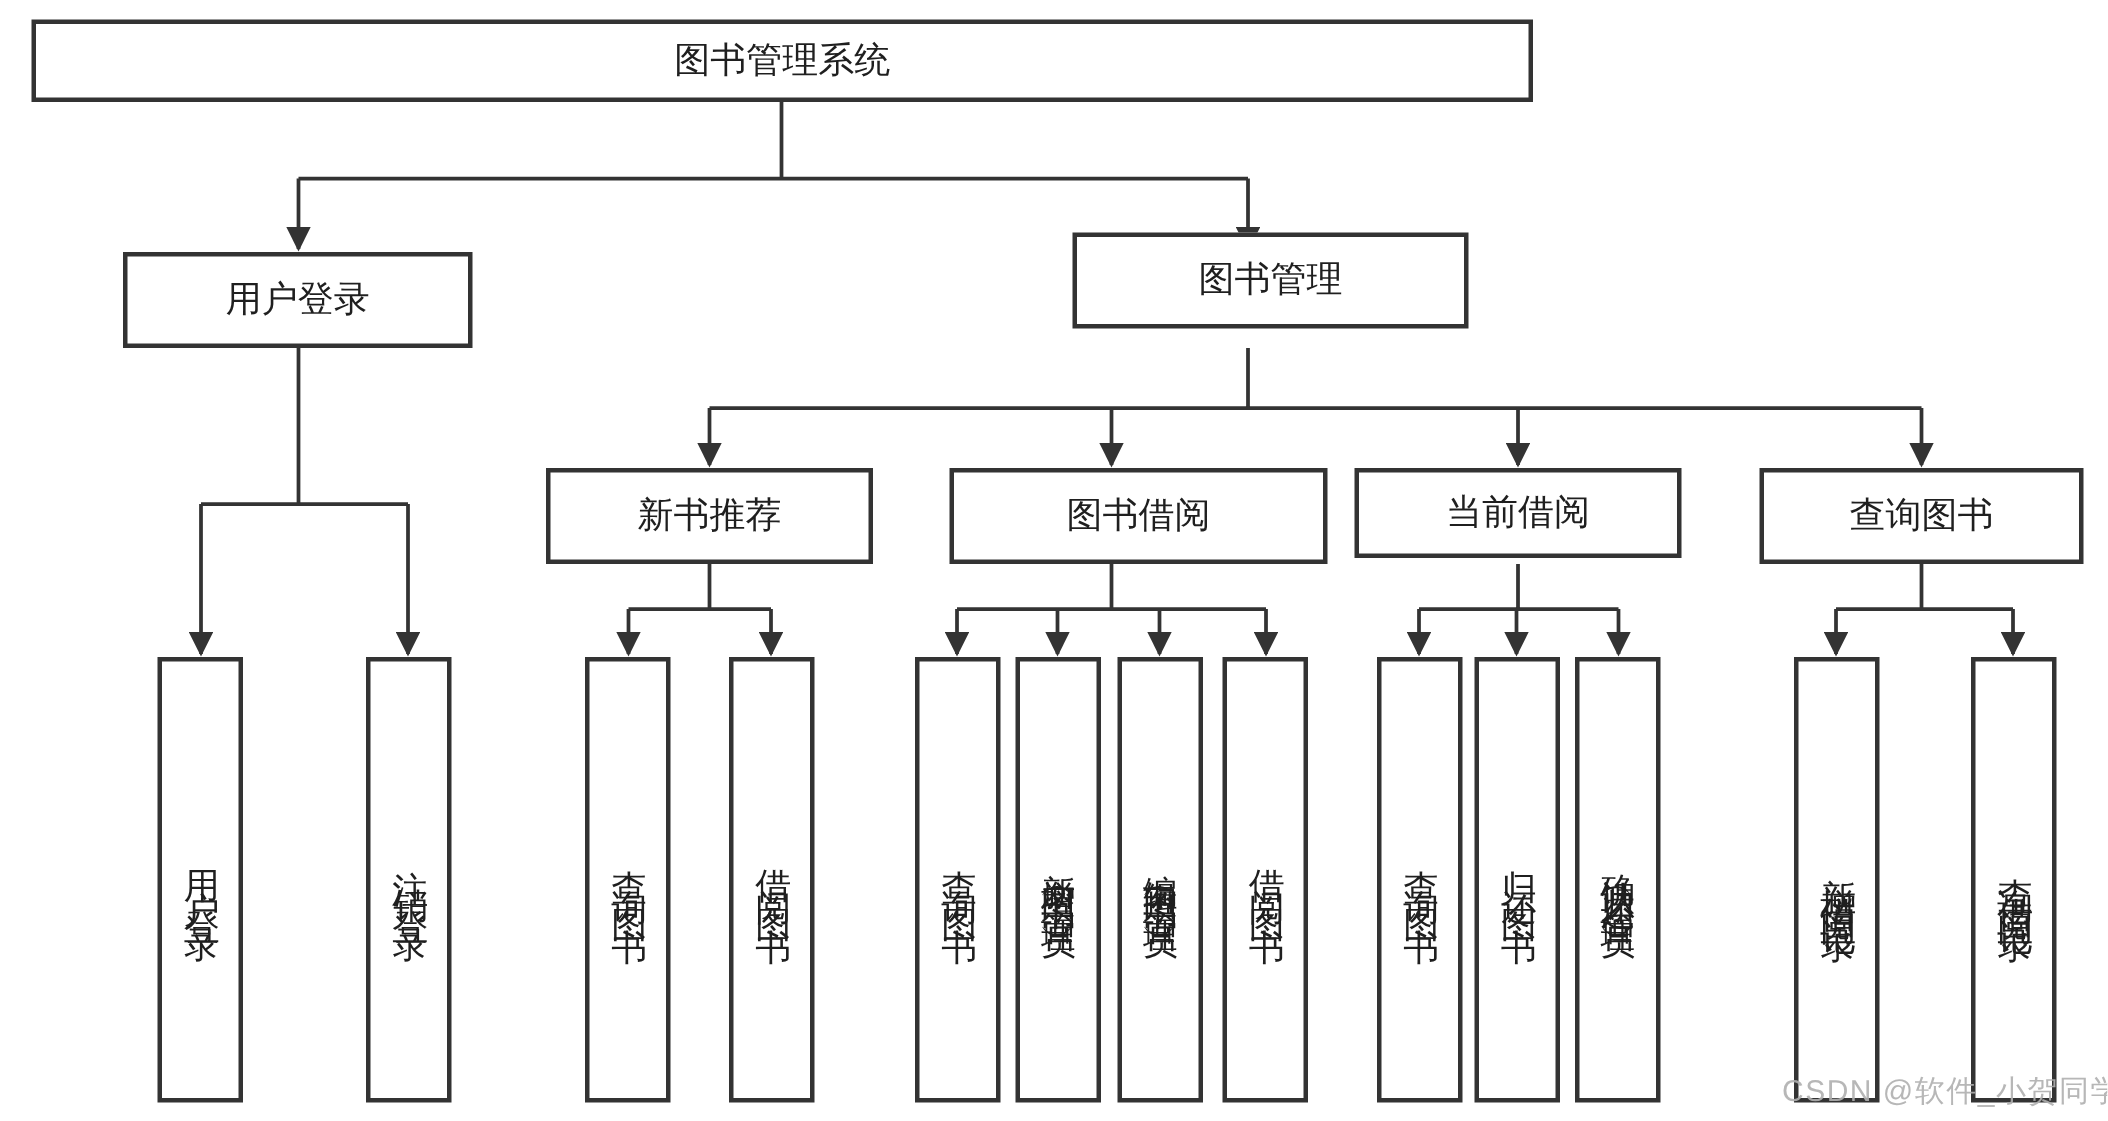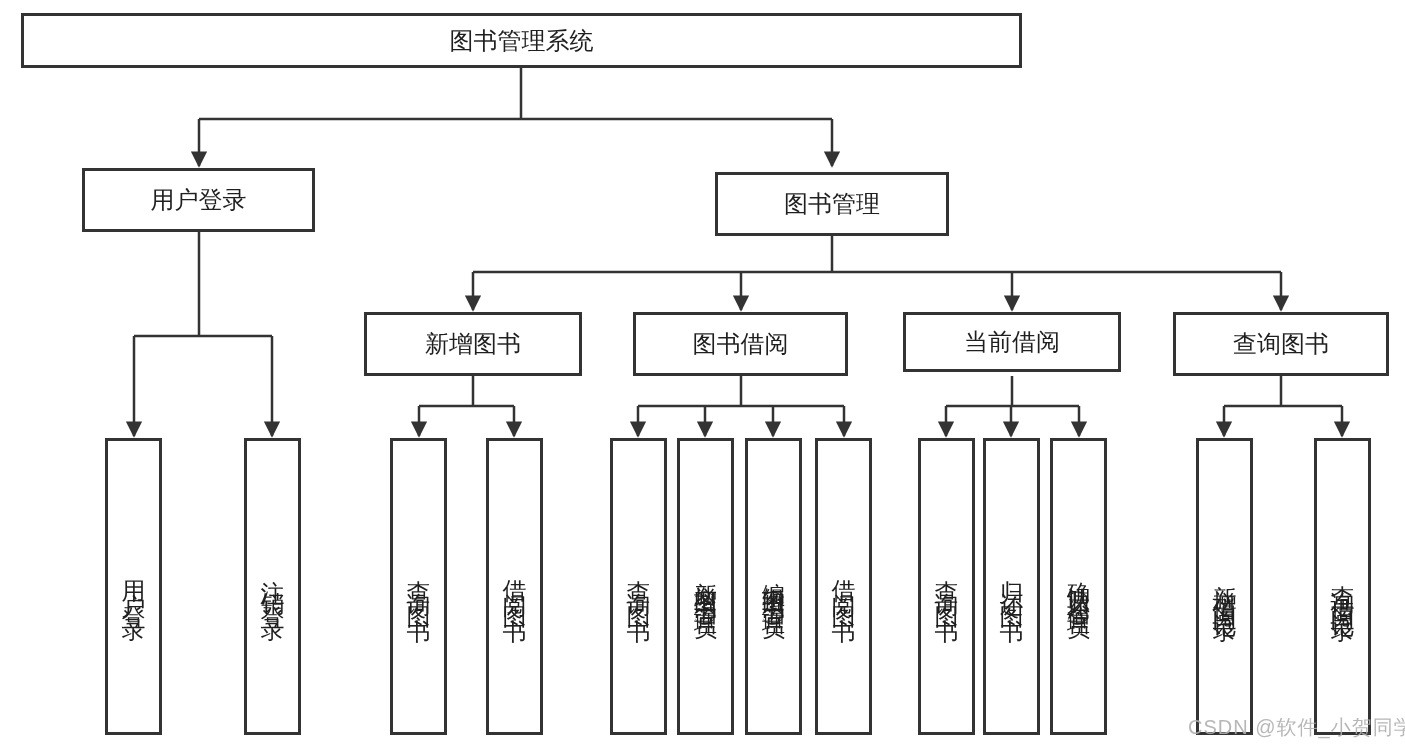--- a/index.html
+++ b/index.html
@@ -63,28 +63,28 @@
     </g>
   </svg>
 
   <div class="box h" style="left:21px;top:13px;width:1001px;height:55px">
     <span class="lbl">图书管理系统</span>
   </div>
 
   <div class="box h" style="left:82px;top:168px;width:233px;height:64px">
     <span class="lbl">用户登录</span>
   </div>
-  <div class="box h" style="left:715px;top:172px;width:234px;height:64px">
+  <div class="box h" style="left:715px;top:155px;width:264px;height:64px">
     <span class="lbl">图书管理</span>
   </div>
 
   <div class="box h" style="left:364px;top:312px;width:218px;height:64px">
-    <span class="lbl">新增图书</span>
+    <span class="lbl">新书推荐</span>
   </div>
-  <div class="box h" style="left:633px;top:312px;width:215px;height:64px">
+  <div class="box h" style="left:633px;top:312px;width:252px;height:64px">
     <span class="lbl">图书借阅</span>
   </div>
   <div class="box h" style="left:903px;top:312px;width:218px;height:60px">
     <span class="lbl">当前借阅</span>
   </div>
   <div class="box h" style="left:1173px;top:312px;width:216px;height:64px">
     <span class="lbl">查询图书</span>
   </div>
 
   <div class="box v" style="left:105px;top:438px;width:57px;height:297px">

